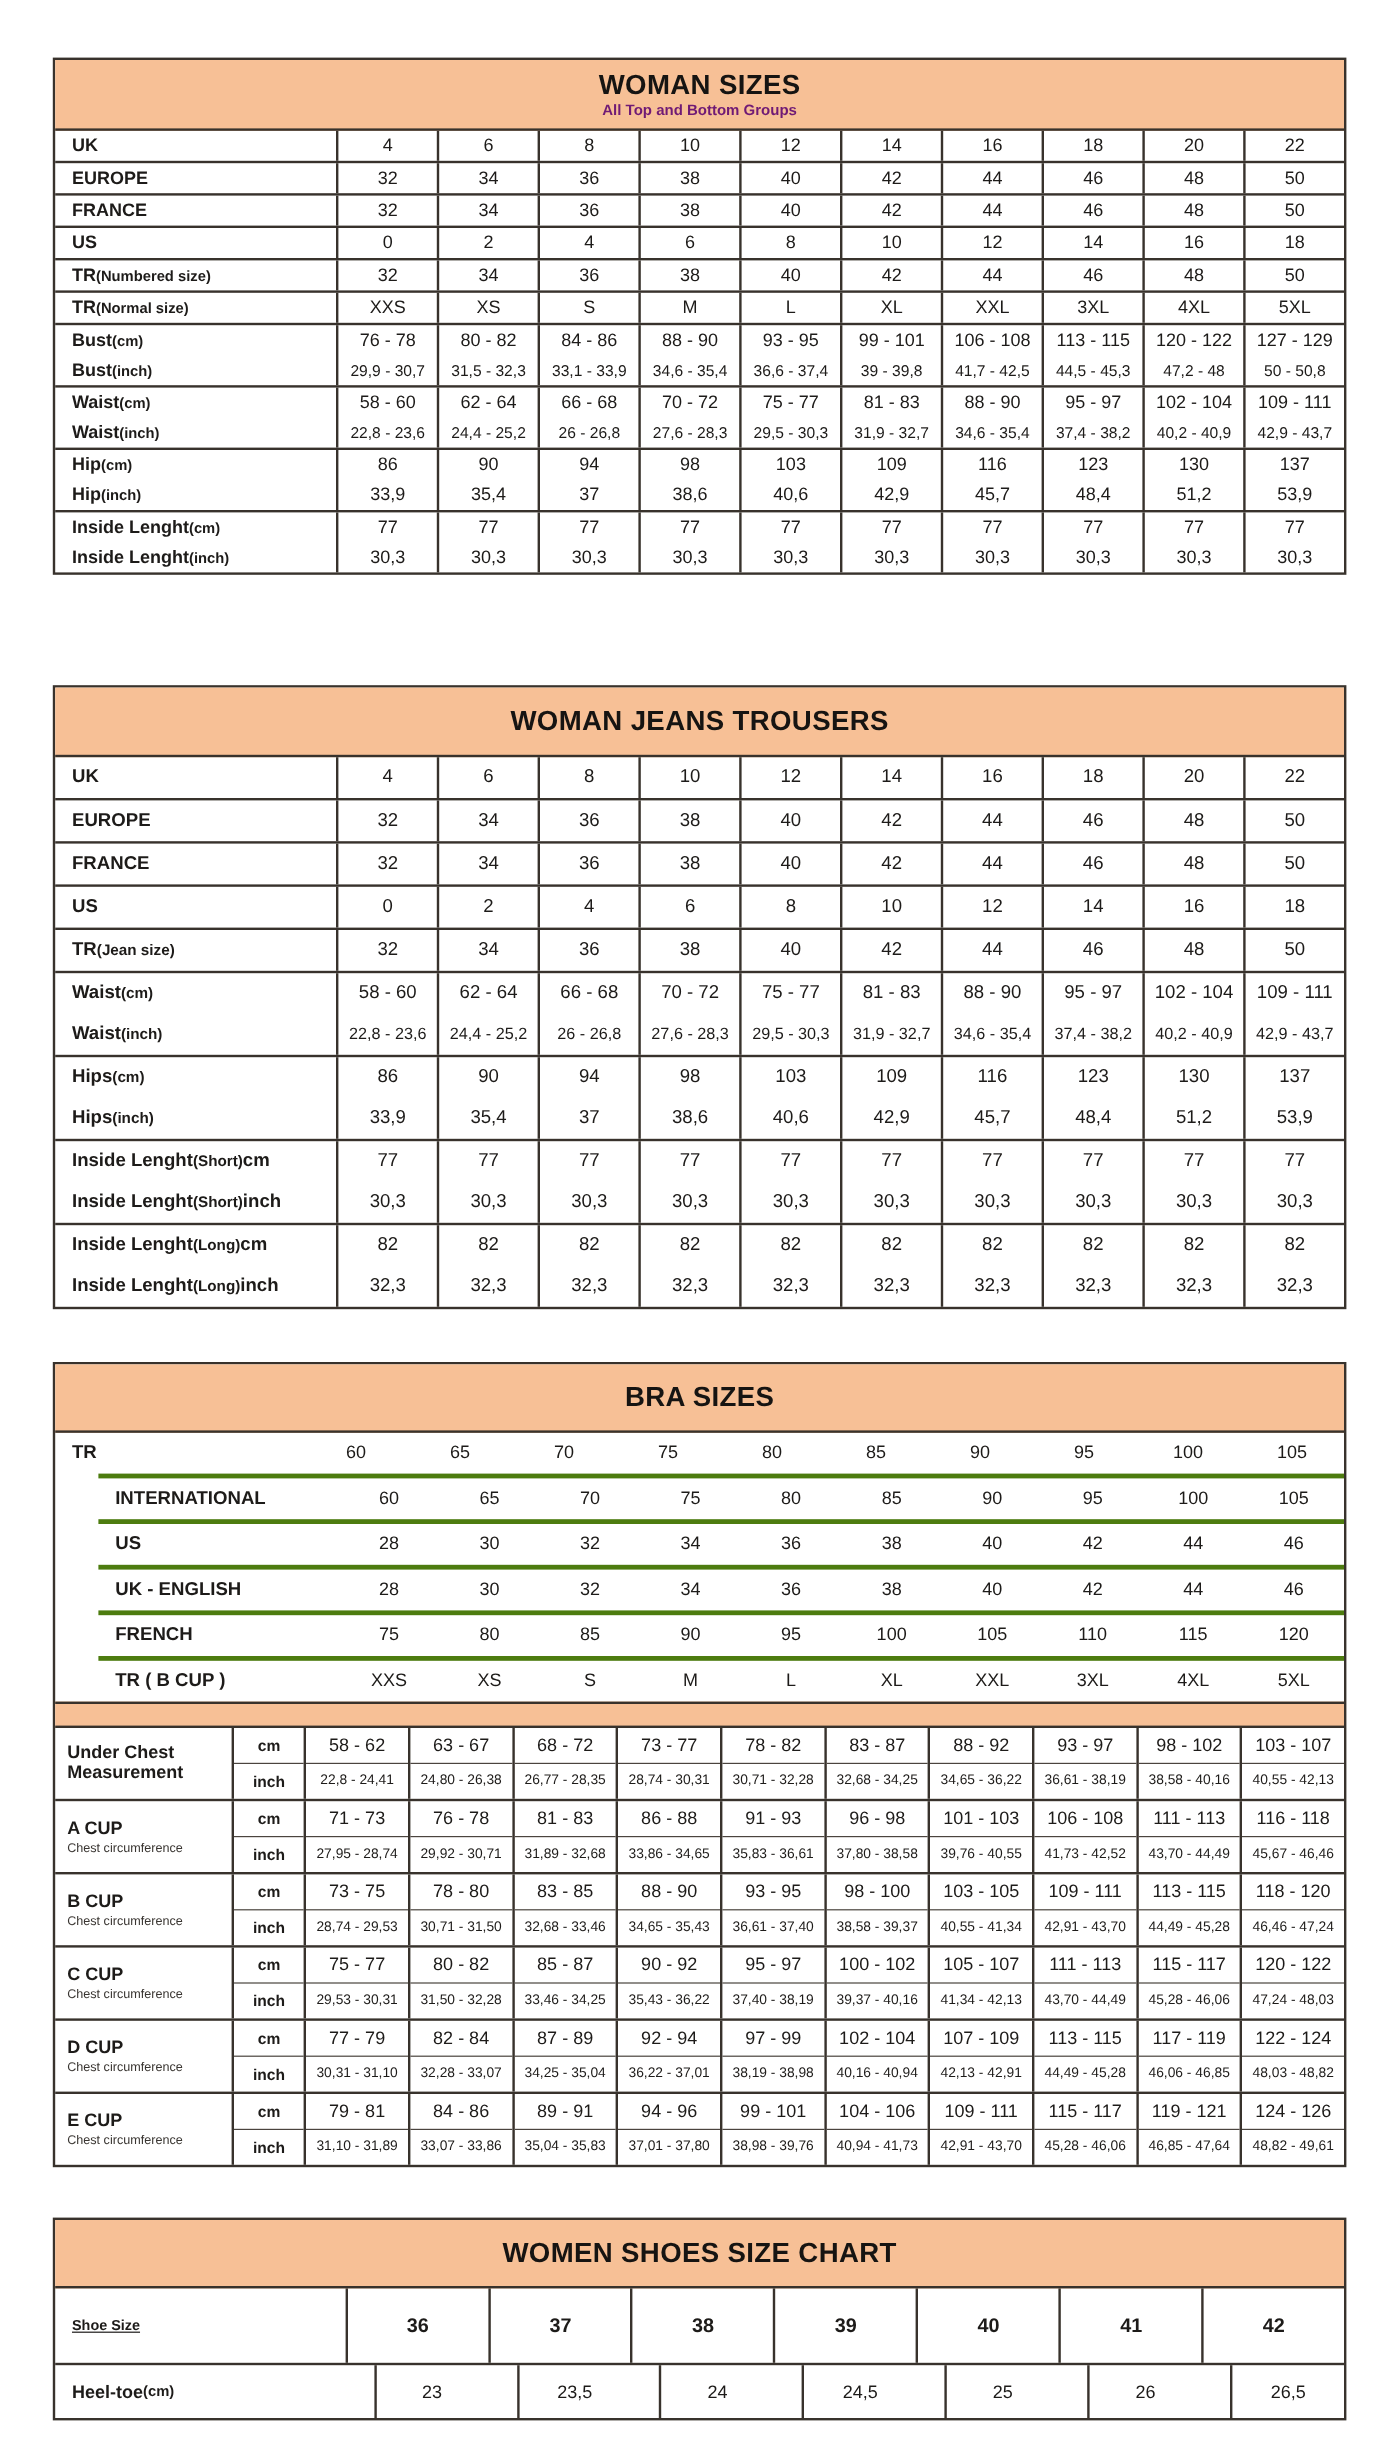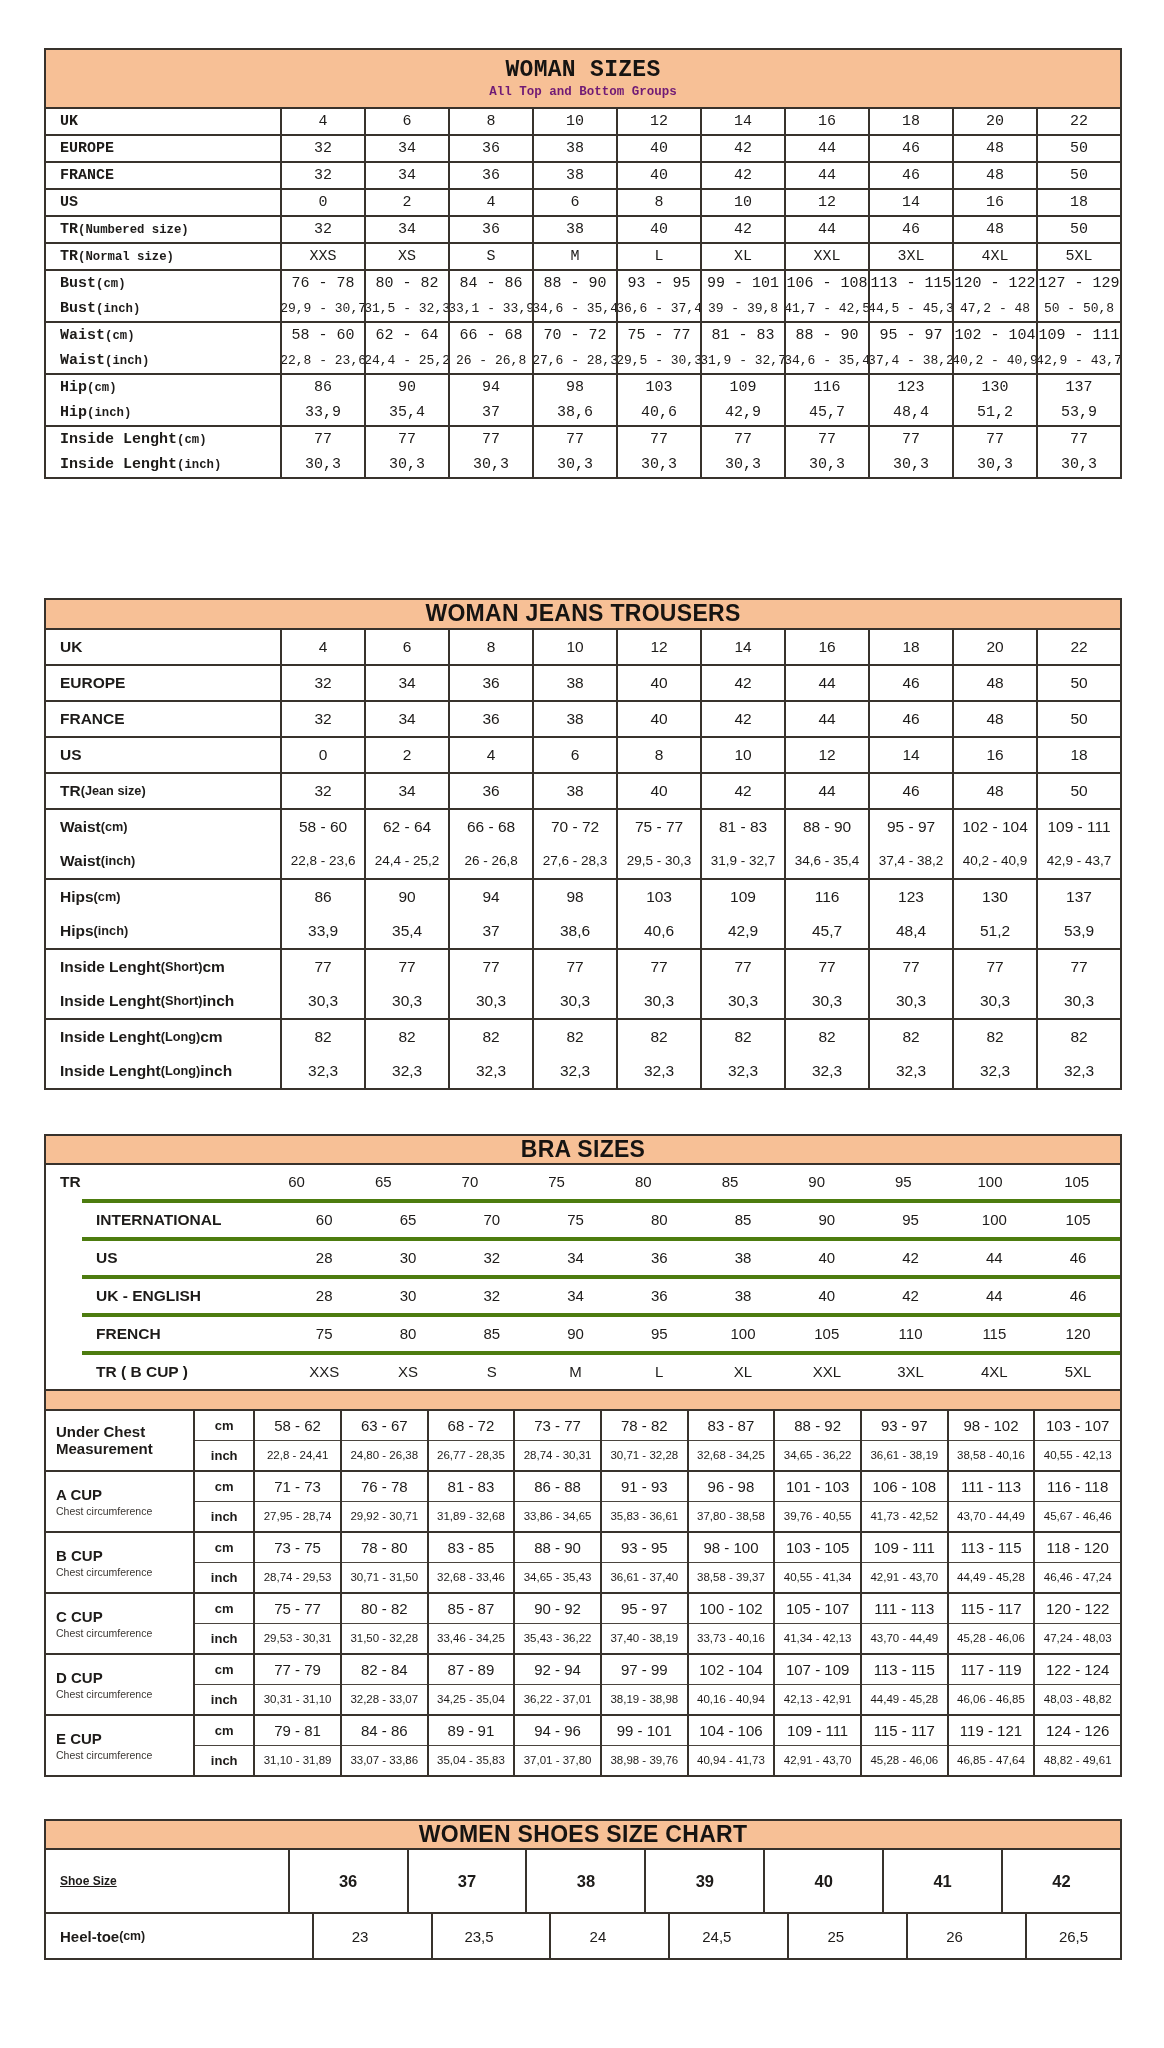--- a/index.html
+++ b/index.html
@@ -9,21 +9,21 @@
     -webkit-font-smoothing:antialiased;
   }
   .wrap{padding:48px 42px 0 44px;}
   .tbl{border:2px solid #38322c; background:#fff;}
   .thead{
     background:#f7c096; border-bottom:2px solid #38322c;
     text-align:center; padding:8px 4px;
   }
   .title{font-size:23px; font-weight:bold; letter-spacing:.3px; line-height:1.1; color:#161412;}
   .subtitle{font-size:12.5px; font-weight:bold; margin-top:2px; color:#701a75;}
-  .thead-one{padding:1px 4px;}
+  .thead-one{padding:15px 4px;}
 
   
   .tbody .grp{display:grid; grid-template-columns:21.8% repeat(10,1fr);}
   .tbody .grp + .grp{border-top:2px solid #38322c;}
   .cell{display:flex; flex-direction:column; min-width:0;}
   .cell + .cell{border-left:2px solid #38322c;}
   .line{height:var(--rh); display:flex; align-items:center; justify-content:center; white-space:nowrap; overflow:hidden;}
   .label-cell .line{justify-content:flex-start; padding-left:14px; font-weight:bold;border-radius:12px;}
   .t1{--rh:25px;}
   .t1 .line{font-size:15px;}
@@ -55,21 +55,21 @@
 
   
   .shoes-row{display:grid; grid-template-columns:22.5% repeat(7,1fr);}
   .shoes-row + .shoes-row{border-top:2px solid #38322c;}
   .shoes-row .scell{border-left:2px solid #38322c; display:flex; align-items:center; justify-content:center;}
   .shoes-row .scell:first-child{border-left:none; justify-content:flex-start; padding-left:14px; font-weight:bold;}
   .shoes-row.r1{height:62px; font-weight:bold; font-size:16.5px;}
   .shoes-row.r2{height:44px; font-size:15px;gap:24px;}
   .shoes-row.r1 .scell:first-child{font-size:12px;text-decoration:underline;}
 
-  .mb-t1{margin-bottom:119px;font-family:Liberation Mono, monospace;}
+  .mb-t1{margin-bottom:92px;}
   .mb-t2{margin-bottom:44px;}
   .mb-t3{margin-bottom:42px;}
 </style>
 </head>
 <body>
 
 <div class="wrap">
 
   <section class="tbl t1 mb-t1">
     <header class="thead">
@@ -1177,21 +1177,21 @@
           <div class="cell value-cell">
             <div class="line cm-line">90 - 92</div>
             <div class="line inch-line">35,43 - 36,22</div>
           </div>
           <div class="cell value-cell">
             <div class="line cm-line">95 - 97</div>
             <div class="line inch-line">37,40 - 38,19</div>
           </div>
           <div class="cell value-cell">
             <div class="line cm-line">100 - 102</div>
-            <div class="line inch-line">33,73 - 40,16</div>
+            <div class="line inch-line">39,37 - 40,16</div>
           </div>
           <div class="cell value-cell">
             <div class="line cm-line">105 - 107</div>
             <div class="line inch-line">41,34 - 42,13</div>
           </div>
           <div class="cell value-cell">
             <div class="line cm-line">111 - 113</div>
             <div class="line inch-line">43,70 - 44,49</div>
           </div>
           <div class="cell value-cell">

